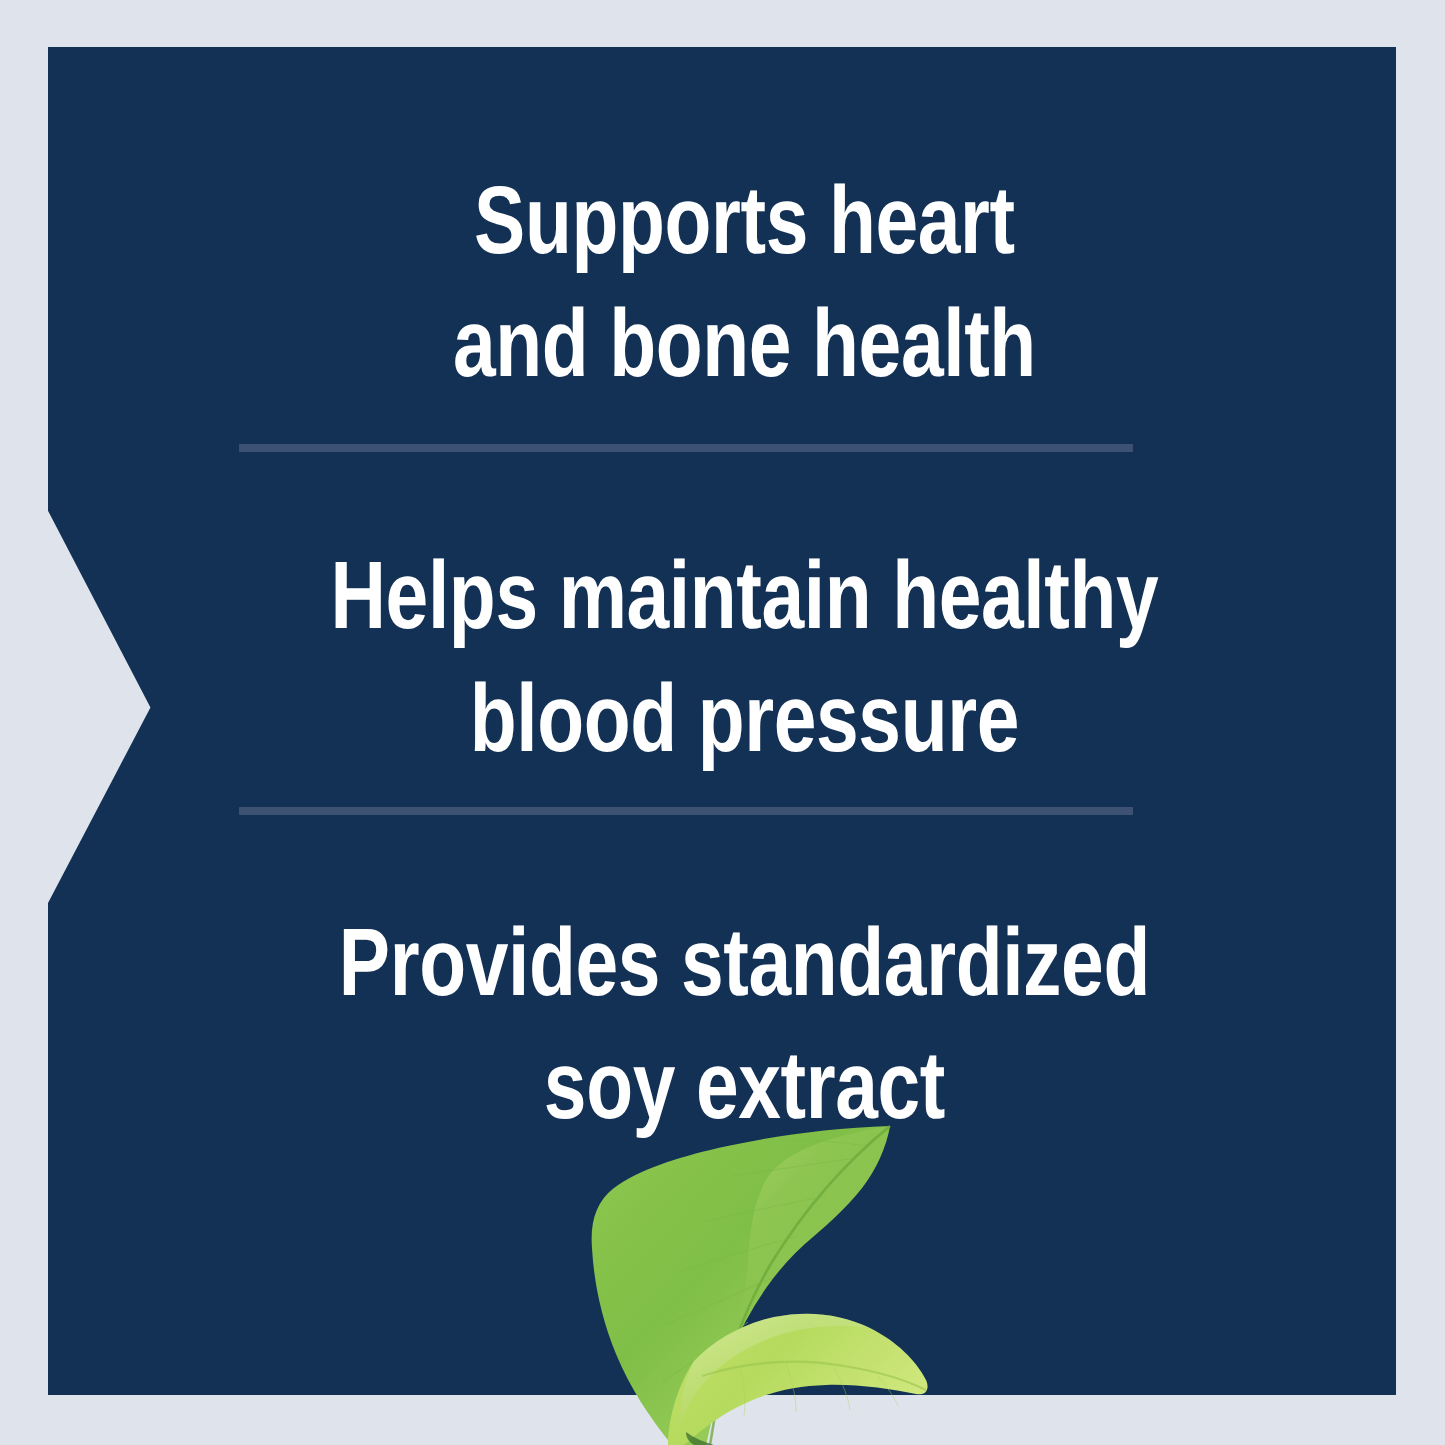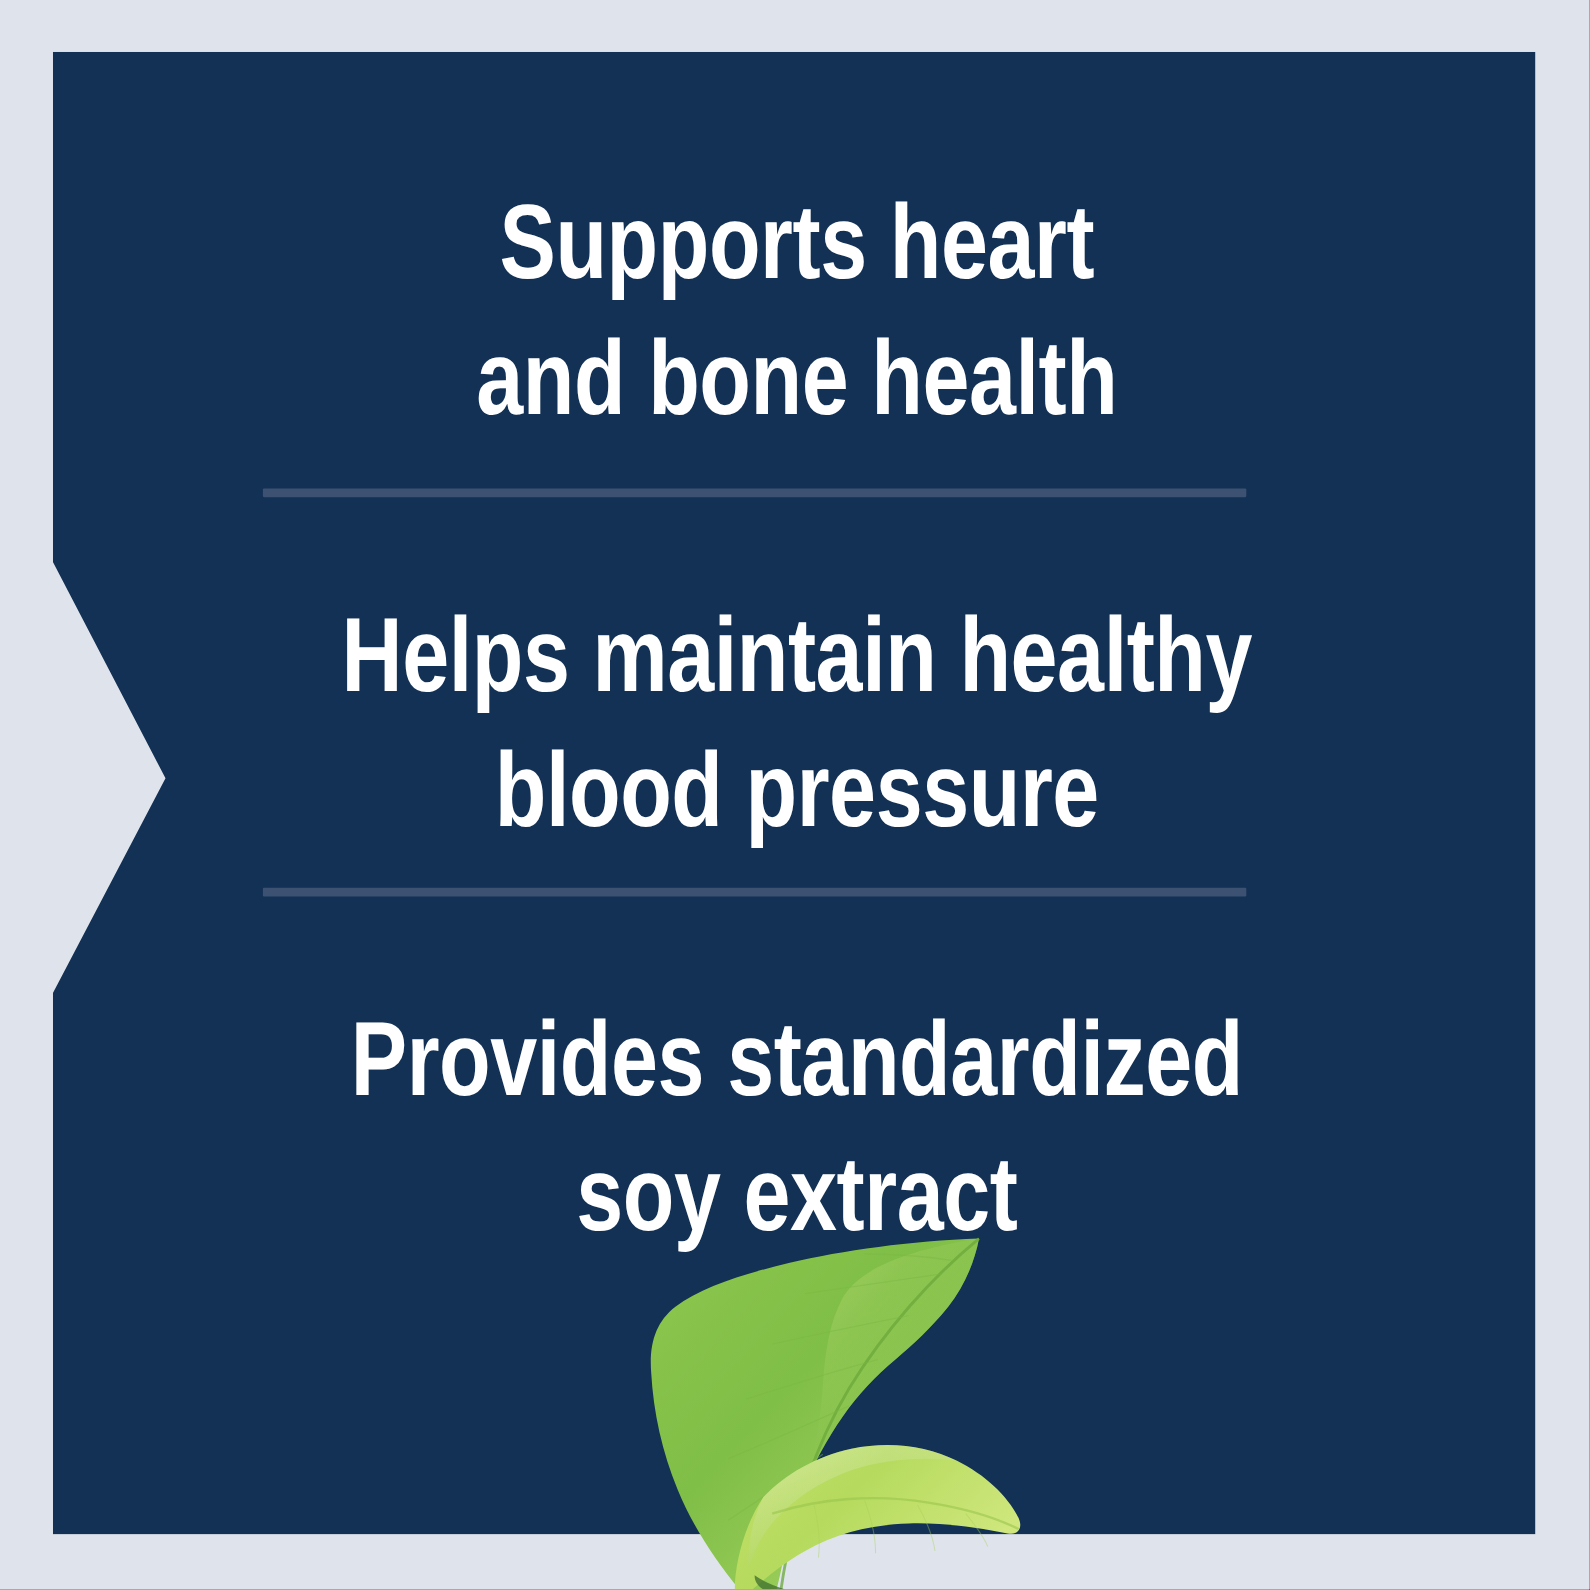--- a/index.html
+++ b/index.html
@@ -37,21 +37,21 @@
       0% 100%,
       0% 63.5%,
       7.6% 49.0%,
       0% 34.4%
     );
   }
 
   
   #benefit-stack {
     position: absolute;
-    left: 32px;
+    left: 52px;
     top: 47px;
     width: 1348px;
     height: 1348px;
     pointer-events: none;
   }
 
   .benefit {
     position: absolute;
     left: 0;
     width: 100%;

